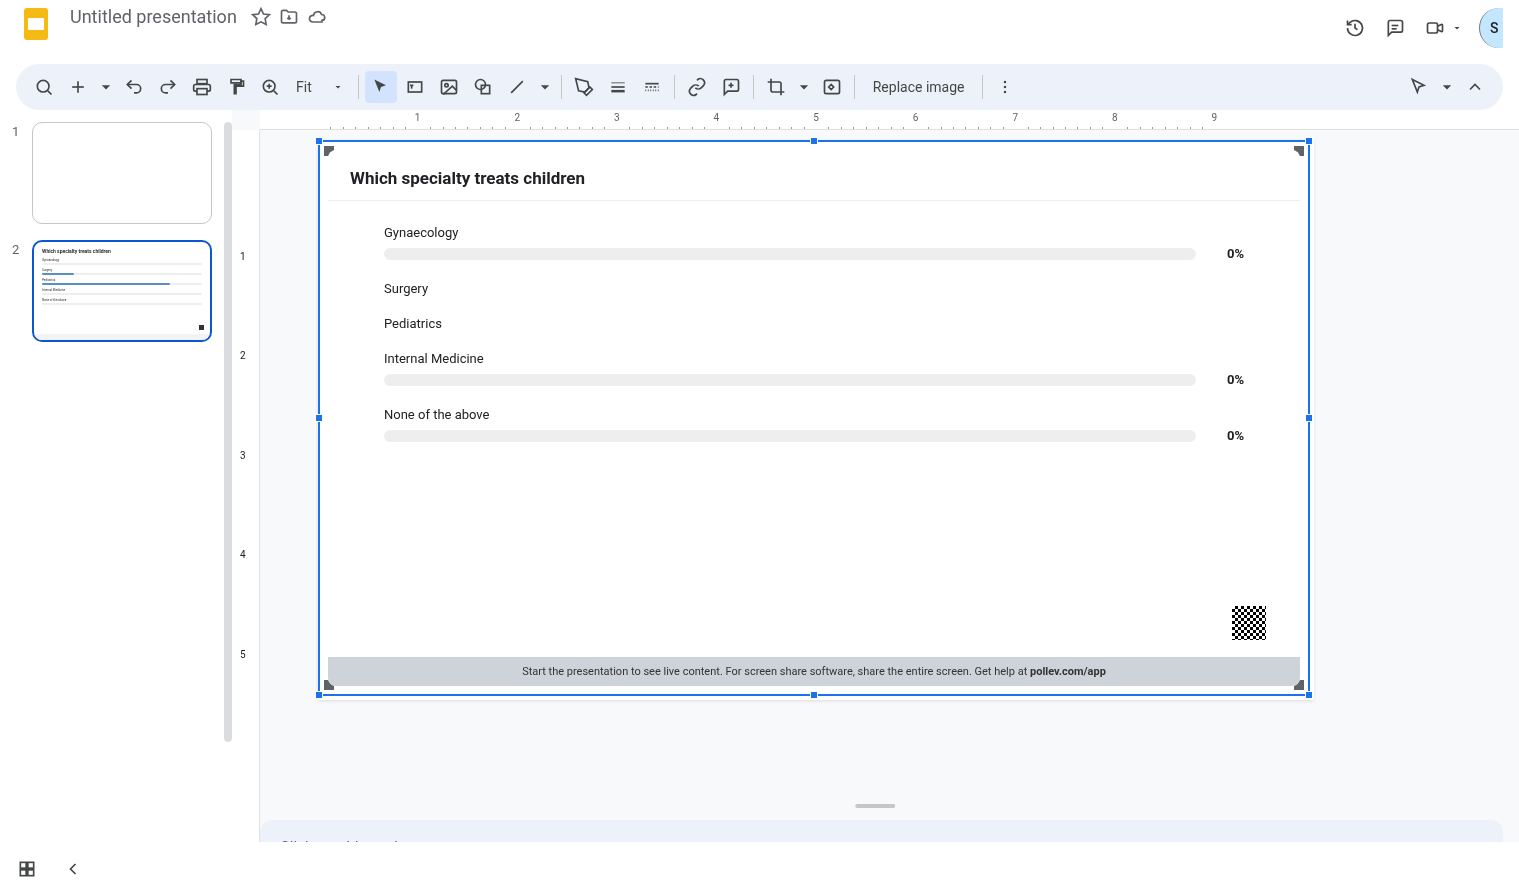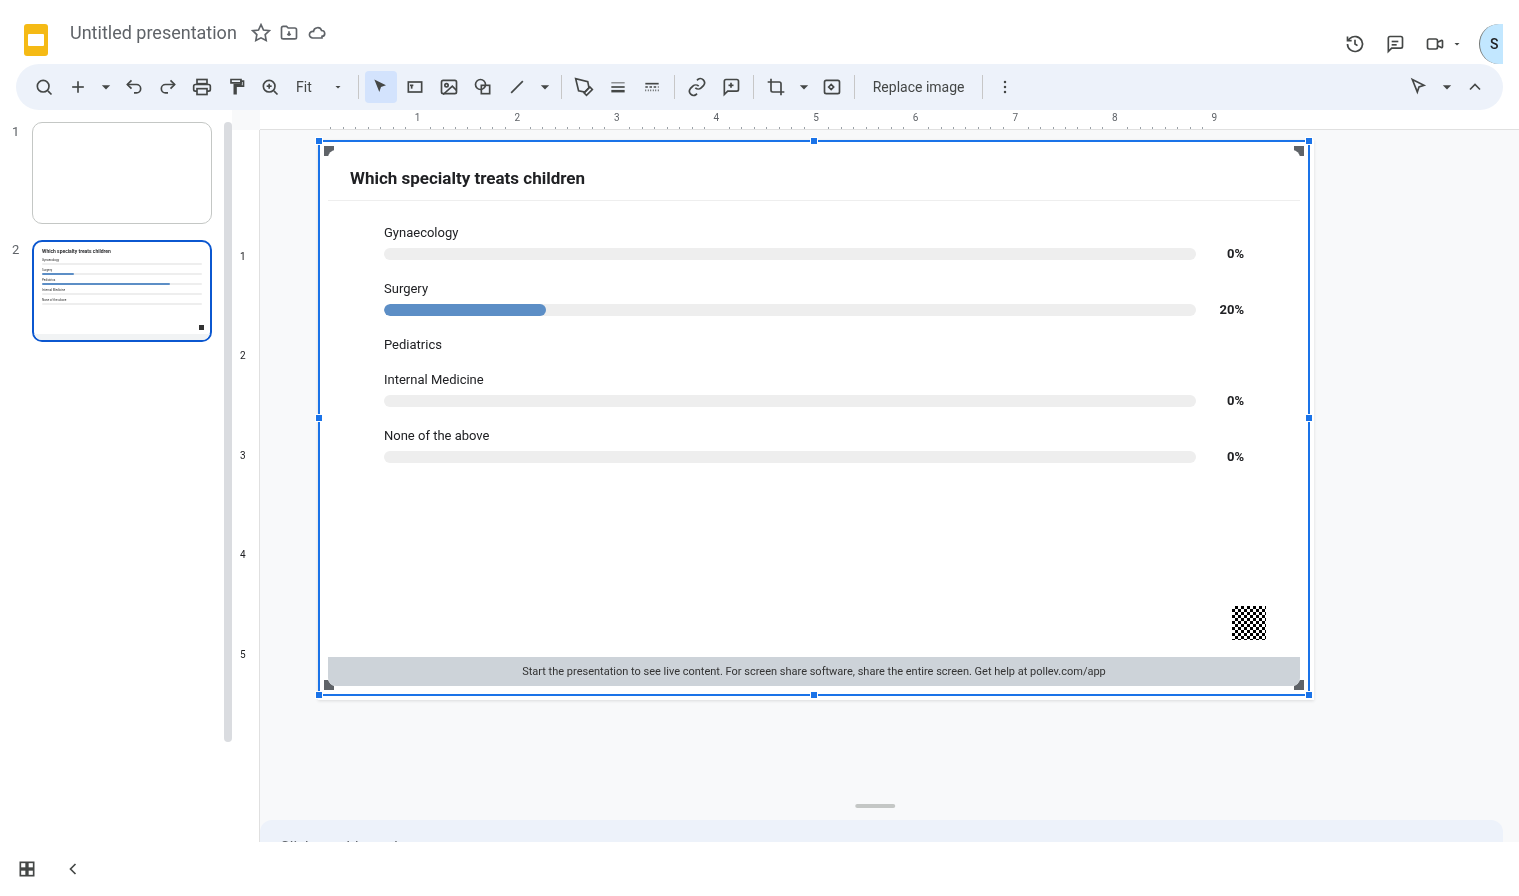--- a/index.html
+++ b/index.html
@@ -7,21 +7,21 @@
   font-family: "Google Sans", Roboto, Arial, sans-serif;
   font-size: 14px;
   color: #202124;
   background: #fff;
   overflow: hidden;
   width: 1519px;
   height: 896px;
 }
 
 
-.header { display: flex; align-items: flex-start; padding: 20px 16px 0 16px; height: 64px; }
+.header { display: flex; align-items: flex-start; padding: 4px 16px 0 16px; height: 64px; }
 .app-logo { width: 40px; height: 40px; margin-right: 8px; display: flex; align-items: center; justify-content: center; }
 .app-logo svg { width: 36px; height: 36px; }
 .title-area { flex: 1; }
 .doc-title-row { display: flex; align-items: center; gap: 8px; }
 .doc-title { font-size: 18px; color: #5f6368; padding: 2px 6px; }
 .title-icon { width: 20px; height: 20px; color: #5f6368; display: flex; align-items: center; justify-content: center; }
 .menubar { display: flex; gap: 2px; margin-top: 2px; }
 .menu-item { padding: 4px 8px; font-size: 14px; color: #202124; border-radius: 4px; cursor: pointer; }
 .header-right { display: flex; align-items: center; gap: 16px; margin-top: 4px; }
 .hr-icon { width: 24px; height: 24px; color: #444746; display: flex; align-items: center; justify-content: center; cursor: pointer; }
@@ -93,21 +93,21 @@
 .poll-title { font-size: 17px; font-weight: 700; padding: 18px 22px 12px 22px; border-bottom: 1px solid #eee; }
 .poll-options { padding: 24px 56px 0 56px; }
 .poll-option { margin-bottom: 20px; }
 .opt-label { font-size: 13px; margin-bottom: 6px; }
 .opt-row { display: flex; align-items: center; gap: 12px; }
 .opt-track { flex: 1; height: 12px; background: #eeeeee; border-radius: 6px; overflow: hidden; }
 .opt-fill { height: 100%; background: #5c8ec6; border-radius: 6px; }
 .opt-pct { font-size: 13px; font-weight: 700; width: 36px; text-align: right; }
 .poll-qr { position: absolute; right: 34px; bottom: 46px; width: 34px; height: 34px; background: repeating-conic-gradient(#000 0 25%, #fff 0 50%) 0 0/6px 6px; }
 .poll-footer { position: absolute; bottom: 0; left: 0; right: 0; background: #cdd3d9; text-align: center; font-size: 11px; padding: 8px; color: #333; border-radius: 0 0 8px 8px; }
-.poll-footer b { font-weight: 400; }
+.poll-footer b { font-weight: 700; }
 
 
 .notes-splitter { position: absolute; left: 28px; right: 0; height: 8px; display: flex; justify-content: center; align-items: center; cursor: ns-resize; }
 .notes-grip { width: 40px; height: 4px; background: #c4c7c5; border-radius: 2px; }
 .notes-area { position: absolute; left: 28px; right: 16px; background: #edf2fa; border-radius: 12px; padding: 18px 20px; color: #5f6368; font-size: 15px; }
 
 
 .bottom-bar { position: absolute; bottom: 0; left: 0; right: 0; height: 54px; display: flex; align-items: center; padding-left: 16px; gap: 24px; background: #fff; }
 .bb-icon { width: 22px; height: 22px; color: #444746; cursor: pointer; display: flex; align-items: center; justify-content: center; }
 
@@ -516,26 +516,20 @@
     <div class="opt-label">Gynaecology</div>
     <div class="opt-row">
       <div class="opt-track">
         <div class="opt-fill" style="width:0%"></div>
       </div>
       <div class="opt-pct">0%</div>
     </div>
                 </div>
                 <div class="poll-option">
     <div class="opt-label">Surgery</div>
-    <div class="opt-row">
-      <div class="opt-track">
-        <div class="opt-fill" style="width:20%"></div>
-      </div>
-      <div class="opt-pct">20%</div>
-    </div>
                 </div>
                 <div class="poll-option">
     <div class="opt-label">Pediatrics</div>
                 </div>
                 <div class="poll-option">
     <div class="opt-label">Internal Medicine</div>
     <div class="opt-row">
       <div class="opt-track">
         <div class="opt-fill" style="width:0%"></div>
       </div>

